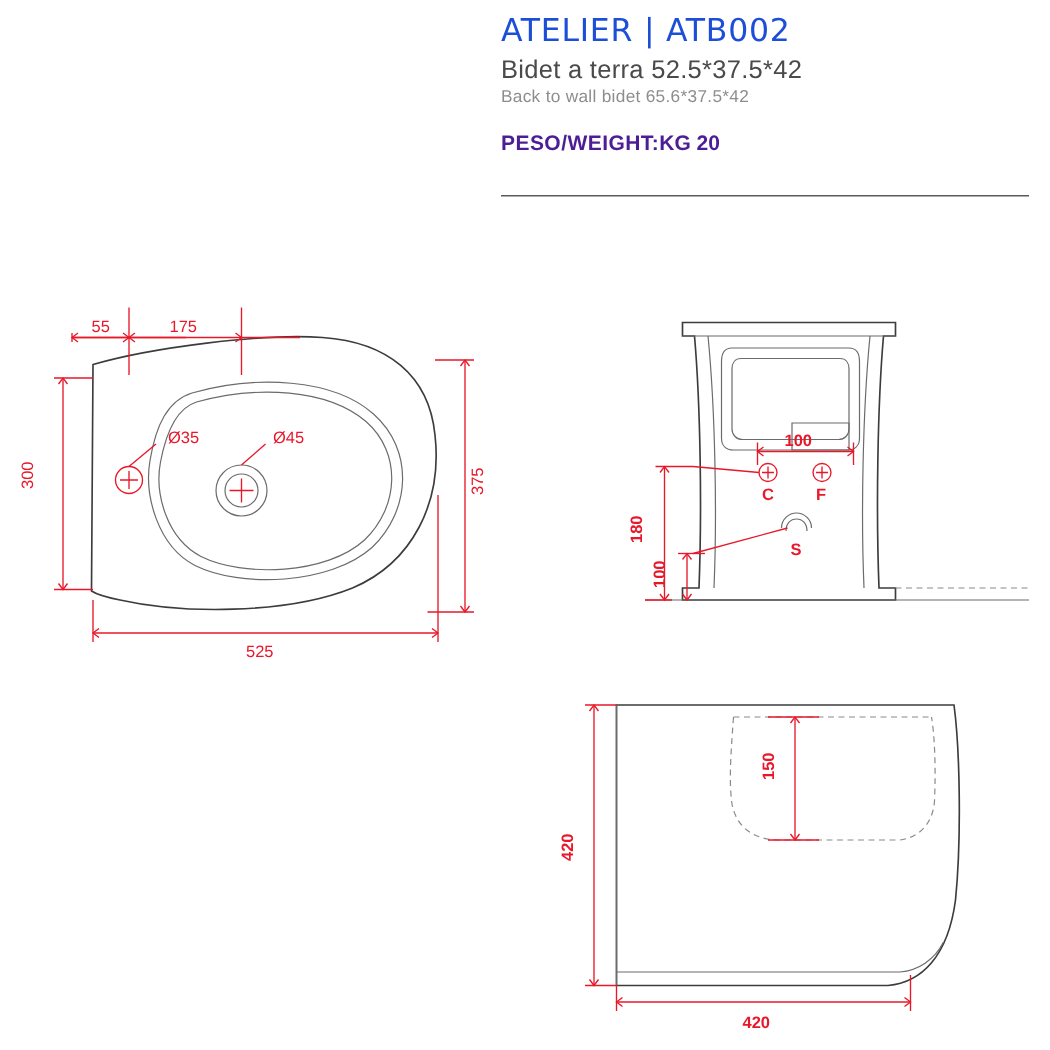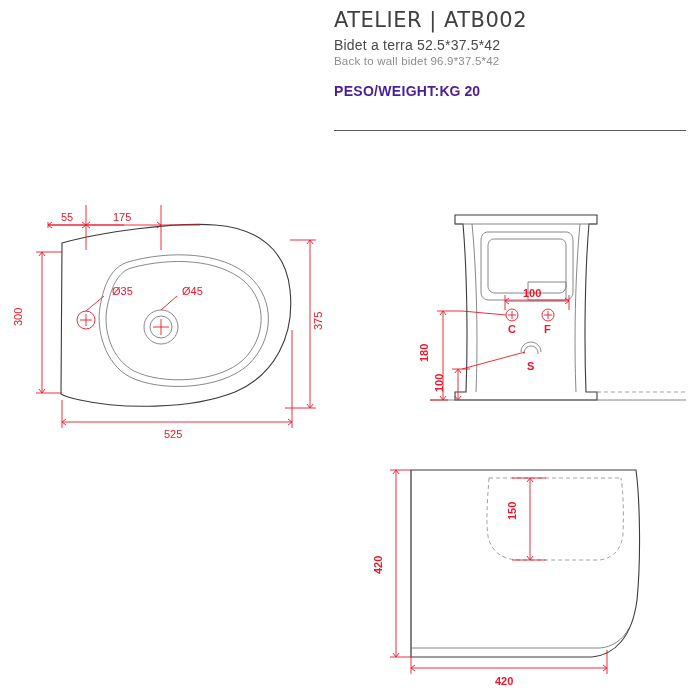--- a/index.html
+++ b/index.html
@@ -24,26 +24,26 @@
   
   .hdr {
     position: absolute;
     left: 334px;
     top: 8px;
     width: 350px;
   }
   .hdr-title {
     font-size: 21px;
     letter-spacing: 0.5px;
-    color: #404040;
+    color: #1d4ed8;
     font-family: "DejaVu Sans", sans-serif;
     font-weight: 400;
   }
   .hdr-sub1 {
-    font-size: 14px;
+    font-size: 17px;
     color: #4a4a4a;
     margin-top: 5px;
     letter-spacing: 0.2px;
   }
   .hdr-sub2 {
     font-size: 11.5px;
     color: #8d8d8d;
     margin-top: 2px;
     letter-spacing: 0.2px;
   }
@@ -77,21 +77,21 @@
   .redc { stroke: #e8182a; stroke-width: 0.9; fill: none; }
 </style>
 </head>
 <body>
 
 <div id="sheet">
 
   <div class="hdr">
     <div class="hdr-title">ATELIER | ATB002</div>
     <div class="hdr-sub1">Bidet  a terra 52.5*37.5*42</div>
-    <div class="hdr-sub2">Back to wall  bidet 96.9*37.5*42</div>
+    <div class="hdr-sub2">Back to wall  bidet 65.6*37.5*42</div>
     <div class="hdr-weight">
       <span class="wlabel">PESO/WEIGHT:</span>
       <span class="wval">KG 20</span>
     </div>
   </div>
   <div class="hdr-rule"></div>
 
   <svg width="700" height="700">
 
     <g>

